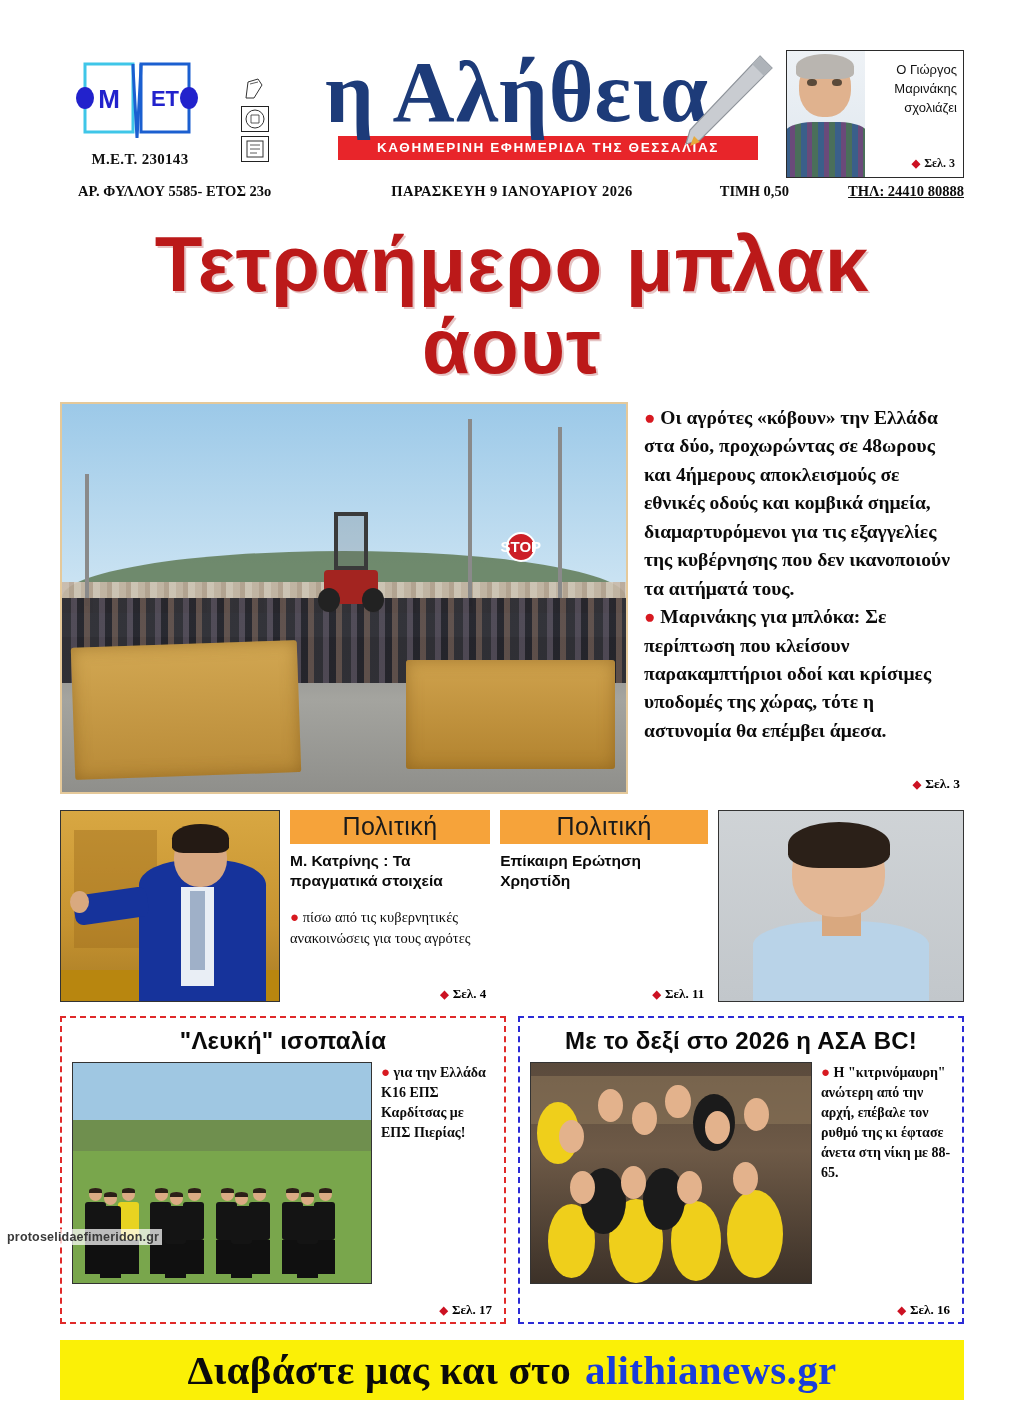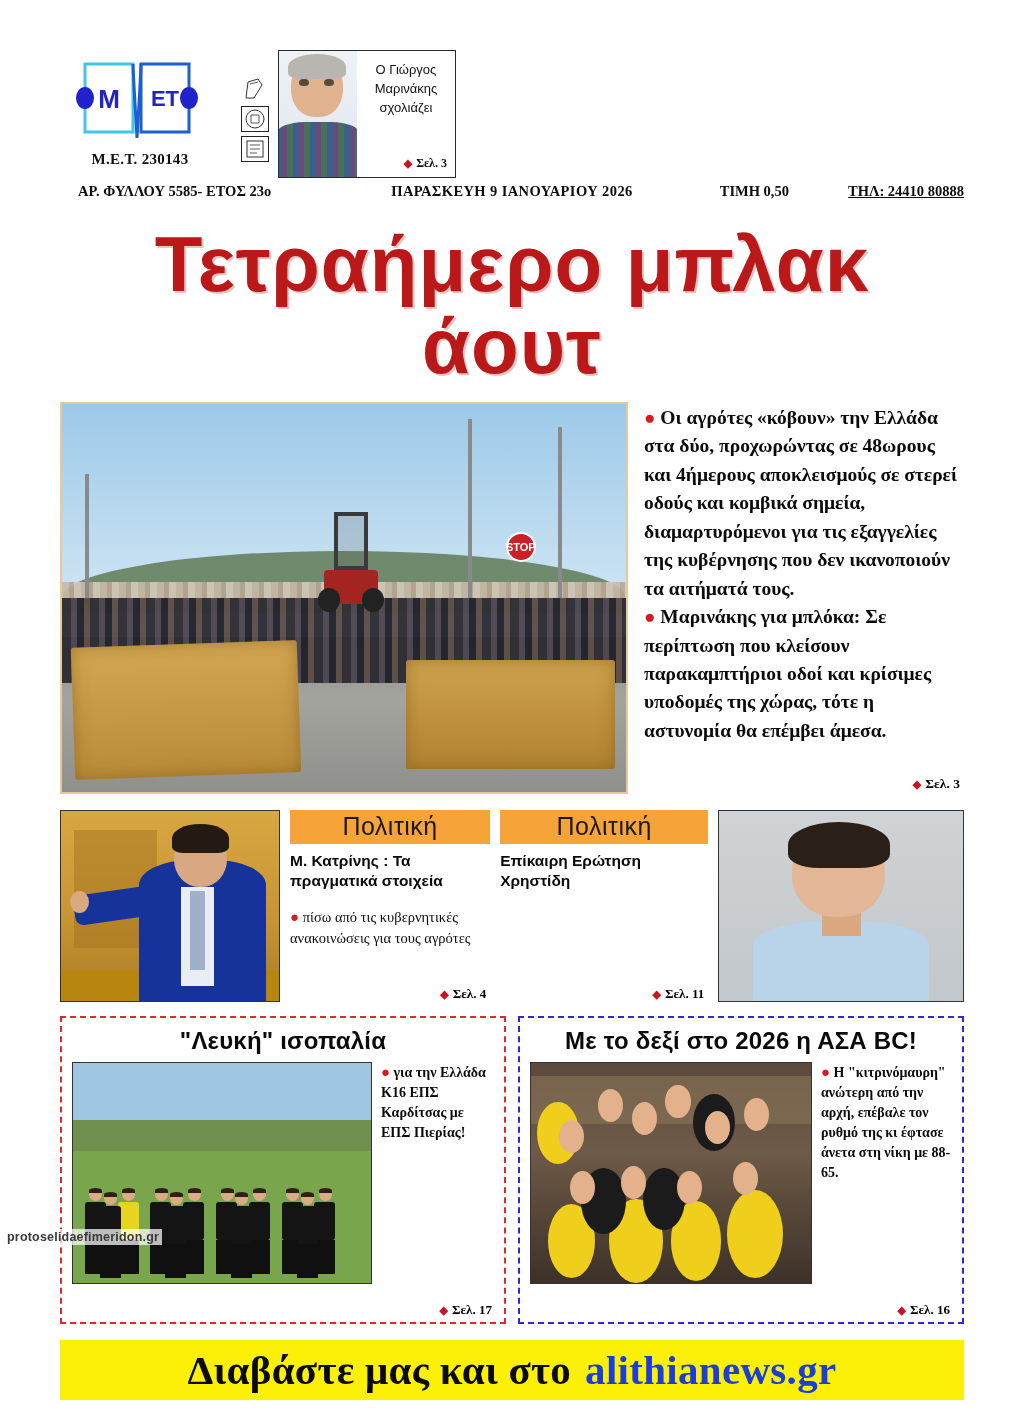--- a/index.html
+++ b/index.html
@@ -35,21 +35,21 @@
     background: #e8252a; height: 24px; margin-top: 2px; margin-left: 60px; margin-right: 28px;
     display: flex; align-items: center; justify-content: center;
   }
   .red-bar span { color: #fff; font-size: 13.5px; font-weight: bold; letter-spacing: 1.6px; }
 
   .columnist {
     width: 178px; height: 128px; border: 1.5px solid #2b2b2b; background: #fff;
     display: flex; margin-top: 8px; position: relative; overflow: hidden;
   }
   .col-photo { width: 78px; height: 100%; position: relative; overflow: hidden; background: #e9eef3; }
-  .col-txt { flex: 1; padding: 10px 6px 4px 6px; text-align: center; }
+  .col-txt { flex: 1; padding: 10px 6px 4px 6px; text-align: right; }
   .col-txt .ln { font-size: 13px; color: #111; line-height: 1.45; font-family: "Liberation Sans", sans-serif; }
   .col-sel { position: absolute; right: 8px; bottom: 6px; font-family: "Liberation Serif", serif; font-weight: bold; font-size: 12px; color: #111; }
   .dia { color: #cc1122; font-size: 11px; margin-right: 4px; }
 
   
   .infobar {
     display: flex; align-items: center; height: 34px; margin-top: 6px;
     font-family: "Liberation Serif", serif; font-weight: bold; font-size: 14.5px; color: #0d0d0d;
   }
   .infobar .i1 { width: 300px; padding-left: 18px; }
@@ -143,21 +143,21 @@
   .hay1 { position: absolute; left: 2%; bottom: 4%; width: 40%; height: 34%; background: linear-gradient(#d2a752,#b98b38); border-radius: 3px;
     box-shadow: inset 0 0 16px rgba(120,80,20,.5); transform: rotate(-2deg); }
   .hay2 { position: absolute; right: 2%; bottom: 6%; width: 37%; height: 28%; background: linear-gradient(#cfa24d,#b2832f); border-radius: 3px;
     box-shadow: inset 0 0 16px rgba(120,80,20,.5); }
   .tractor { position: absolute; left: 45%; top: 28%; width: 70px; height: 110px; }
   .trac-mast { position:absolute; left: 18px; top: 0; width: 34px; height: 58px; border: 4px solid #3a3a3a; background: #5b5b5b33; }
   .trac-body { position:absolute; left: 8px; top: 58px; width: 54px; height: 34px; background: #a32420; border-radius: 4px; }
   .trac-w1 { position:absolute; left: 2px; top: 76px; width: 22px; height: 24px; background:#222; border-radius: 50%; }
   .trac-w2 { position:absolute; left: 46px; top: 76px; width: 22px; height: 24px; background:#222; border-radius: 50%; }
   .stopsign { position: absolute; right: 16%; top: 33%; width: 30px; height: 30px; background:#cc1f27; border-radius: 50%;
-    color:#fff; font-size: 11px; font-weight: bold; display:flex; align-items:center; justify-content:center; border:2px solid #fff; }
+    color:#fff; font-size: 15px; font-weight: bold; display:flex; align-items:center; justify-content:center; border:2px solid #fff; }
   .pole { position: absolute; width: 4px; background: #8a8a8a; }
 
   .wood { position: absolute; inset: 0; background: linear-gradient(#d8a742, #c69330 60%, #a87c26); }
   .wood:before { content:""; position:absolute; left: 6%; top: 10%; width: 38%; height: 62%; background: rgba(160,110,30,.45); }
   .suit { position: absolute; left: 36%; top: 26%; width: 58%; height: 74%; background: #16339b; border-radius: 40% 40% 0 0 / 18% 18% 0 0; }
   .shirt { position: absolute; left: 55%; top: 40%; width: 15%; height: 52%; background: #e9eef5; }
   .tie { position: absolute; left: 59%; top: 42%; width: 7%; height: 42%; background: #9fb0c8; }
   .head-s { position: absolute; left: 52%; top: 10%; width: 24%; height: 30%; background: #d8a882; border-radius: 48%; }
   .hair-s { position: absolute; left: 51%; top: 7%; width: 26%; height: 15%; background: #241a14; border-radius: 50% 50% 20% 20%; }
   .arm { position: absolute; left: 6%; top: 42%; width: 34%; height: 16%; background: #16339b; border-radius: 8px; transform: rotate(-8deg); }
@@ -221,20 +221,33 @@
           </svg>
       </div>
       <div class="tiny-box">
         <svg width="22" height="22" viewBox="0 0 22 22">
             <rect x="3" y="3" width="16" height="16" fill="none" stroke="#333" stroke-width="1"></rect>
             <path d="M6 7 h10 M6 11 h10 M6 15 h7" stroke="#333" stroke-width=".8"></path>
           </svg>
       </div>
     </div>
 
+    <div class="title-wrap">
+      <div class="title-main">η Αλήθεια</div>
+      <div class="pen">
+        <svg width="120" height="120" viewBox="0 0 120 120">
+          <path d="M100 8 L112 20 L40 92 L26 96 L30 82 Z" fill="#c9ccd1" stroke="#8f949b" stroke-width="1.2"></path>
+          <path d="M34 88 L30 98 L40 94 Z" fill="#e8a93c"></path>
+          <path d="M100 8 L112 20 L104 28 L92 16 Z" fill="#aeb3b9"></path>
+        </svg>
+      </div>
+      <div class="red-bar">
+        <span>ΚΑΘΗΜΕΡΙΝΗ ΕΦΗΜΕΡΙΔΑ ΤΗΣ ΘΕΣΣΑΛΙΑΣ</span>
+      </div>
+    </div>
 
     <div class="columnist">
       <div class="col-photo">
         <div style="position:absolute;inset:0;background:linear-gradient(#eef2f6,#dfe7ee)"></div>
         <div style="position:absolute;left:16%;top:6%;width:66%;height:46%;background:#e0b28e;border-radius:46%"></div>
         <div style="position:absolute;left:12%;top:2%;width:74%;height:20%;background:#b9b5b0;border-radius:50% 50% 24% 24%"></div>
         <div style="position:absolute;left:26%;top:22%;width:12%;height:6%;background:#5a4a3a;border-radius:50%"></div>
         <div style="position:absolute;left:58%;top:22%;width:12%;height:6%;background:#5a4a3a;border-radius:50%"></div>
         <div style="position:absolute;left:-4%;bottom:0;width:108%;height:44%;background:repeating-linear-gradient(90deg,#3a5f8a 0 6px,#6a4a7a 6px 11px,#4a6f5a 11px 17px);border-radius:34% 34% 0 0 / 22% 22% 0 0"></div>
       </div>
@@ -273,21 +286,21 @@
         <div class="trac-w2"></div>
       </div>
       <div class="stopsign">STOP</div>
       <div class="hay1"></div>
       <div class="hay2"></div>
     </div>
 
     <div class="lead-text">
       <p class="lead-p">
         <span class="bul">●</span>
-        <span>Οι αγρότες «κόβουν» την Ελλάδα στα δύο, προχωρώντας σε 48ωρους και 4ήμερους αποκλεισμούς σε στερεί οδούς και κομβικά σημεία, διαμαρτυρόμενοι για τις εξαγγελίες της κυβέρνησης που δεν ικανοποιούν τα αιτήματά τους.</span>
+        <span>Οι αγρότες «κόβουν» την Ελλάδα στα δύο, προχωρώντας σε 48ωρους και 4ήμερους αποκλεισμούς σε εθνικές οδούς και κομβικά σημεία, διαμαρτυρόμενοι για τις εξαγγελίες της κυβέρνησης που δεν ικανοποιούν τα αιτήματά τους.</span>
       </p>
       <p class="lead-p">
         <span class="bul">●</span>
         <span>Μαρινάκης για μπλόκα: Σε περίπτωση που κλείσουν παρακαμπτήριοι οδοί και κρίσιμες υποδομές της χώρας, τότε η αστυνομία θα επέμβει άμεσα.</span>
       </p>
       <div class="lead-sel"><span class="dia">◆</span><span>Σελ.  3</span></div>
     </div>
   </div>
 
   <div class="polrow">

